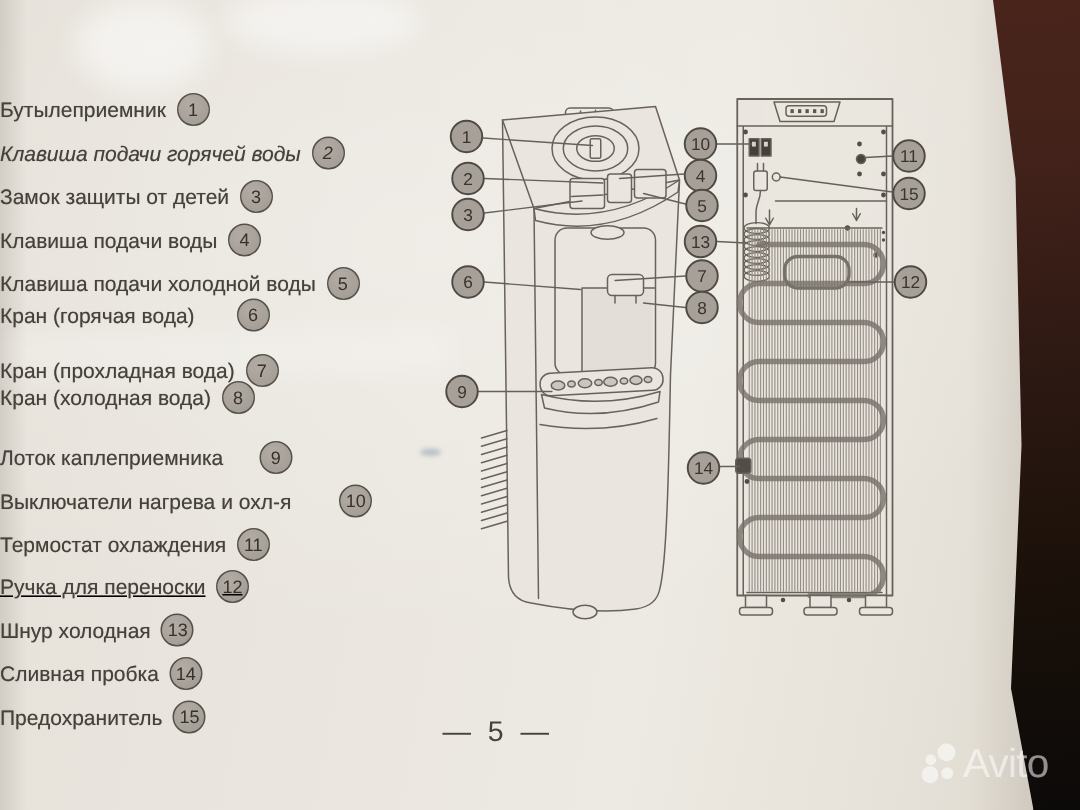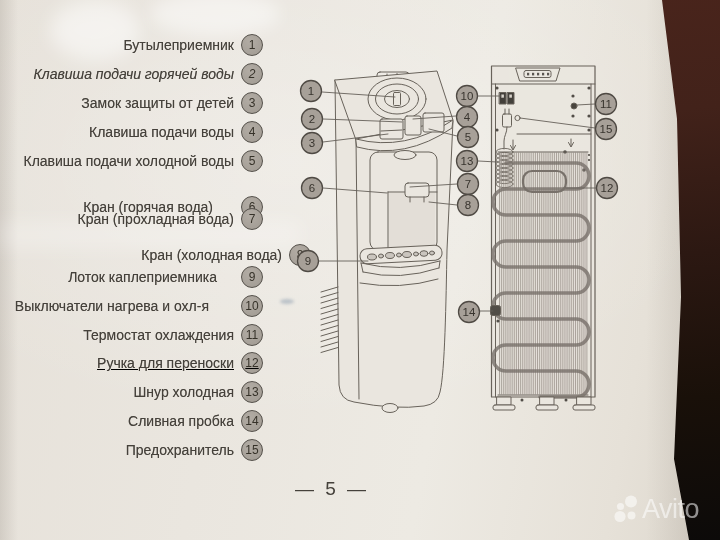--- a/index.html
+++ b/index.html
@@ -20,21 +20,21 @@
   #paper .crease{position:absolute;pointer-events:none;}
   .crease.c1{left:50px;top:0;width:90px;height:60px;background:rgba(255,255,255,.5);filter:blur(9px);border-radius:50%;}
   .crease.c2{left:150px;top:-8px;width:130px;height:44px;background:rgba(255,255,255,.45);filter:blur(8px);border-radius:50%;}
   .crease.c3{left:0;top:0;width:18px;height:540px;background:linear-gradient(90deg,rgba(80,70,60,.14),rgba(80,70,60,0));}
   .crease.c4{right:28px;top:0;width:46px;height:540px;background:linear-gradient(90deg,rgba(80,70,60,0),rgba(80,70,60,.12));}
   .crease.c5{left:0;top:222px;width:300px;height:26px;background:rgba(255,255,255,.28);filter:blur(10px);}
   .crease.c6{left:280px;top:299px;width:14px;height:5px;background:rgba(95,120,150,.35);filter:blur(1.5px);border-radius:50%;}
 
   
   #parts-list{position:absolute;inset:0;}
-  .part-row{position:absolute;left:0;width:263px;display:flex;align-items:center;justify-content:flex-end;gap:7px;height:22px;}
+  .part-row{position:absolute;left:0;width:263px;display:flex;align-items:center;gap:7px;height:22px;margin-top:28px;}
   .part-label{font-size:14px;color:#45413b;white-space:nowrap;text-shadow:0 0 .5px rgba(69,65,59,.55);}
   .num-circle{
     flex:0 0 auto;width:20px;height:20px;border-radius:50%;
     background:radial-gradient(circle at 38% 32%,#b2aca4,#a09a92);
     border:1.5px solid #54504a;color:#363229;
     font-size:12px;display:flex;align-items:center;justify-content:center;
   }
 
   
   #diagram{position:absolute;left:0;top:0;}
@@ -78,29 +78,29 @@
           <span class="num-circle">3</span>
         </div>
         <div class="part-row" style="top: 120.85px;">
           <span class="part-label">Клавиша подачи воды</span>
           <span class="num-circle">4</span>
         </div>
         <div class="part-row" style="top: 149.8px;">
           <span class="part-label">Клавиша подачи холодной воды</span>
           <span class="num-circle">5</span>
         </div>
-        <div class="part-row" style="top: 196px; gap: 28px;">
+        <div class="part-row" style="top: 171px; gap: 28px;">
           <span class="part-label">Кран (горячая вода)</span>
           <span class="num-circle">6</span>
         </div>
         <div class="part-row" style="top: 207.7px;">
           <span class="part-label">Кран (прохладная вода)</span>
           <span class="num-circle">7</span>
         </div>
-        <div class="part-row" style="top: 244px; padding-left: 48px;">
+        <div class="part-row" style="top: 226px;">
           <span class="part-label">Кран (холодная вода)</span>
           <span class="num-circle">8</span>
         </div>
         <div class="part-row" style="top: 265.6px; gap: 24px;">
           <span class="part-label">Лоток каплеприемника</span>
           <span class="num-circle">9</span>
         </div>
         <div class="part-row" style="top: 294.55px; gap: 32px;">
           <span class="part-label">Выключатели нагрева и охл-я</span>
           <span class="num-circle">10</span>

